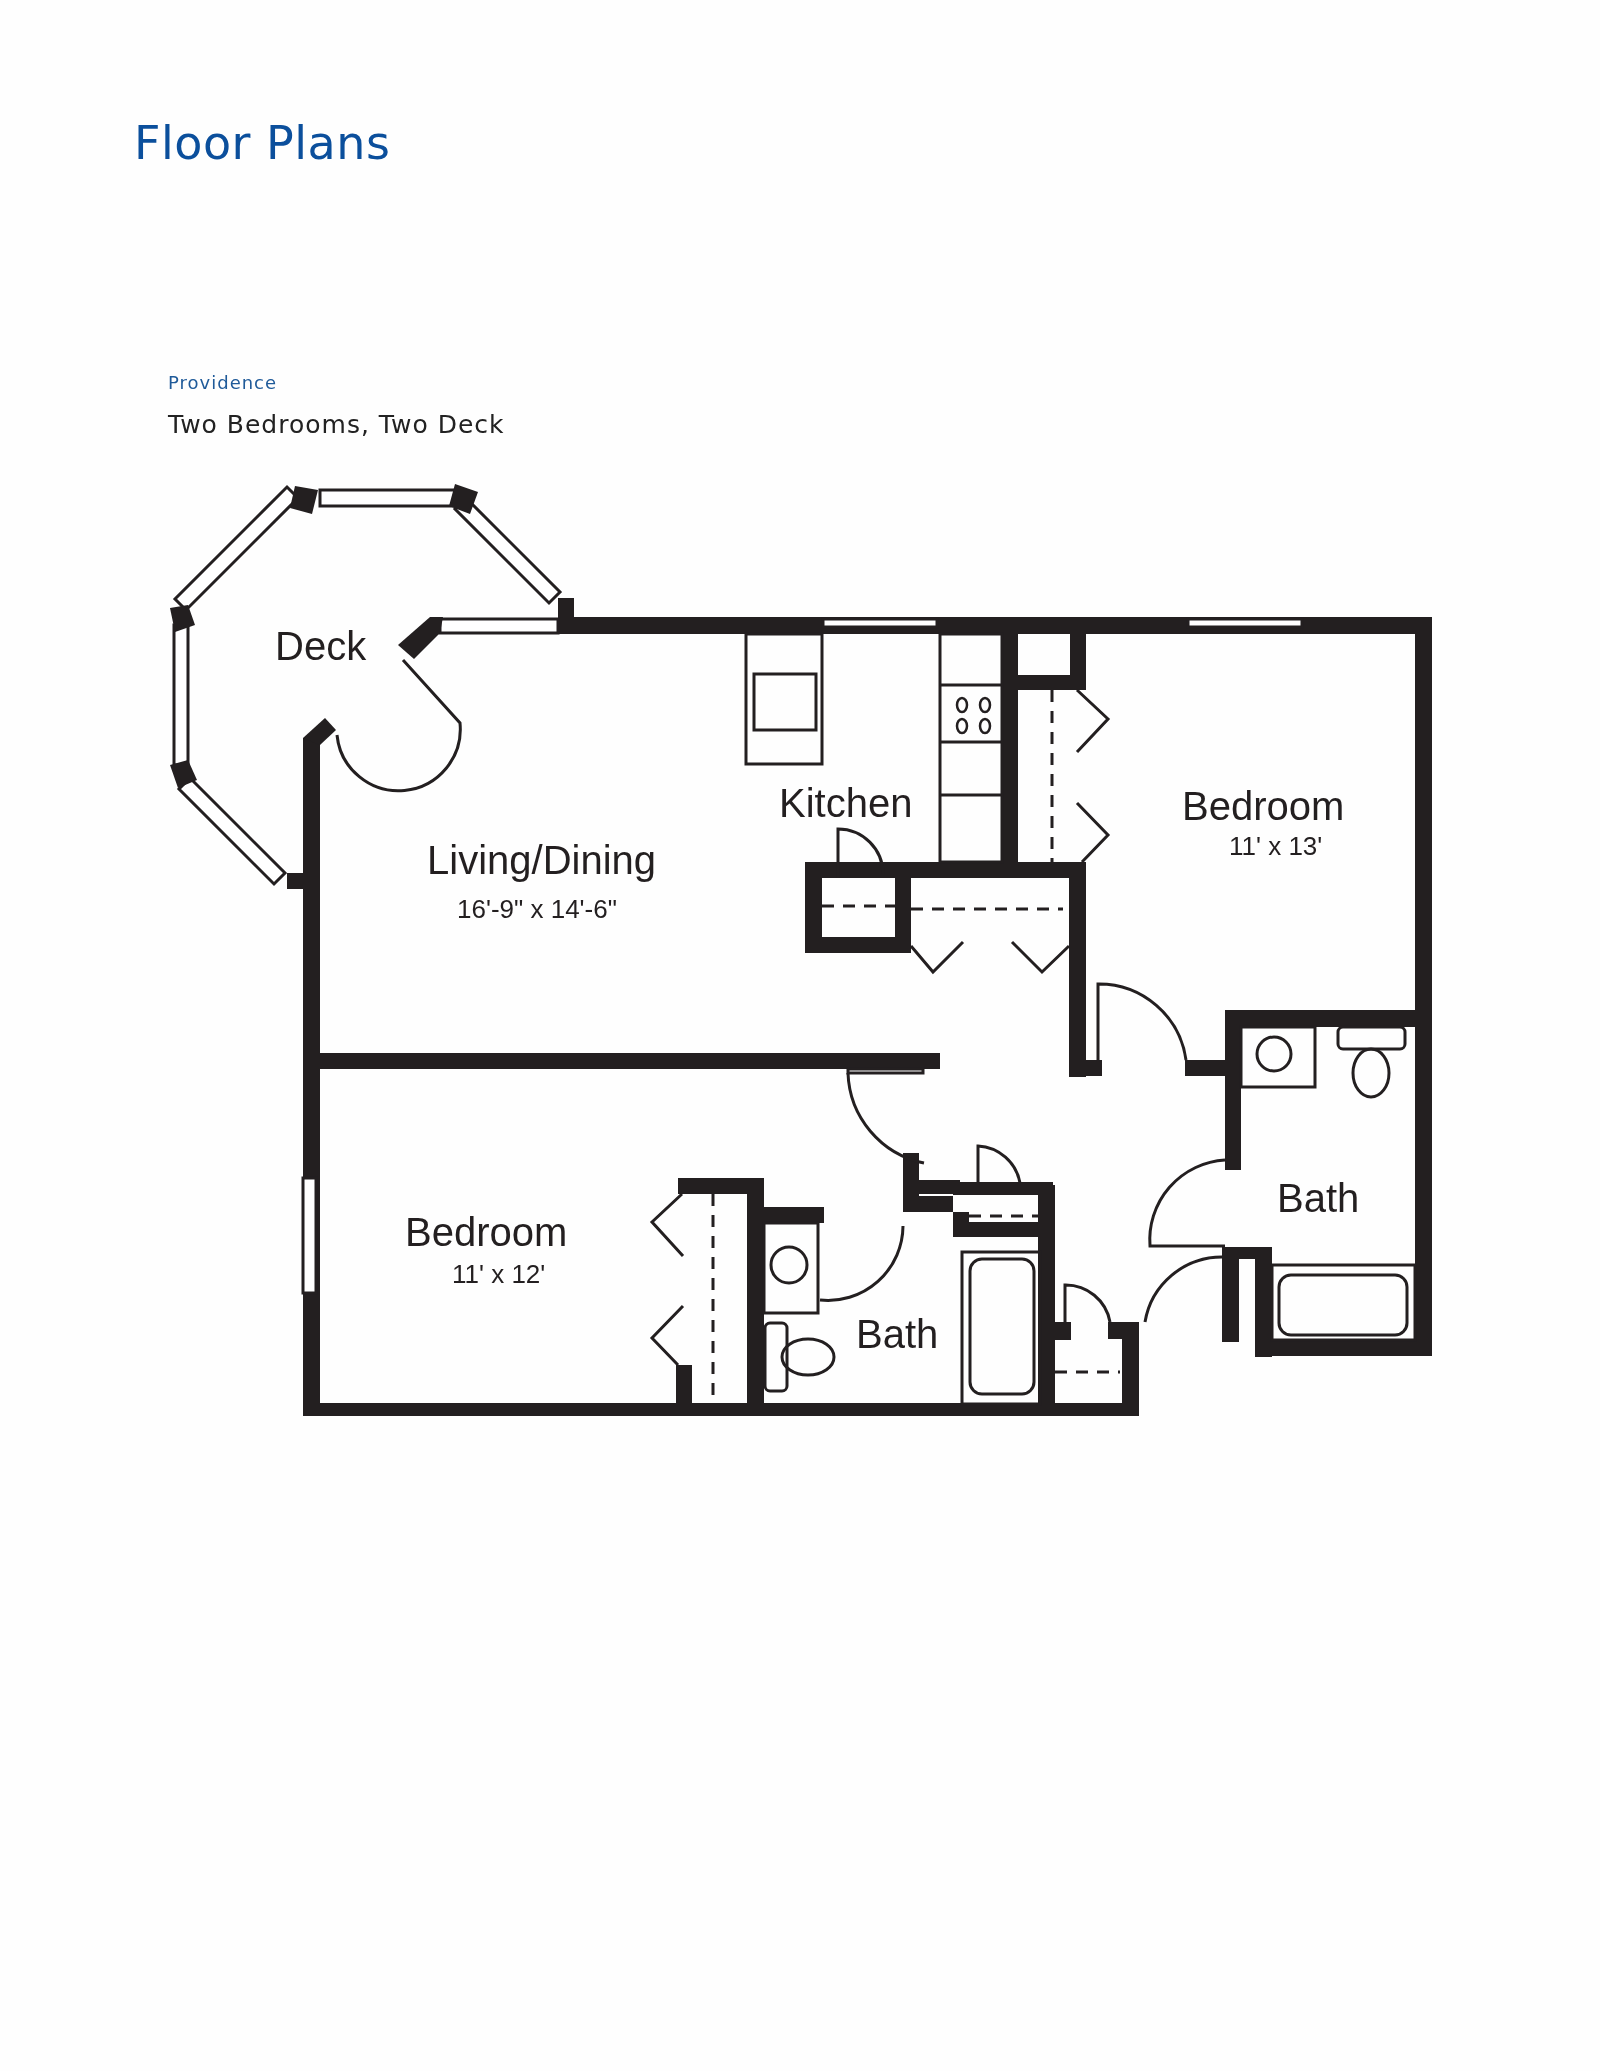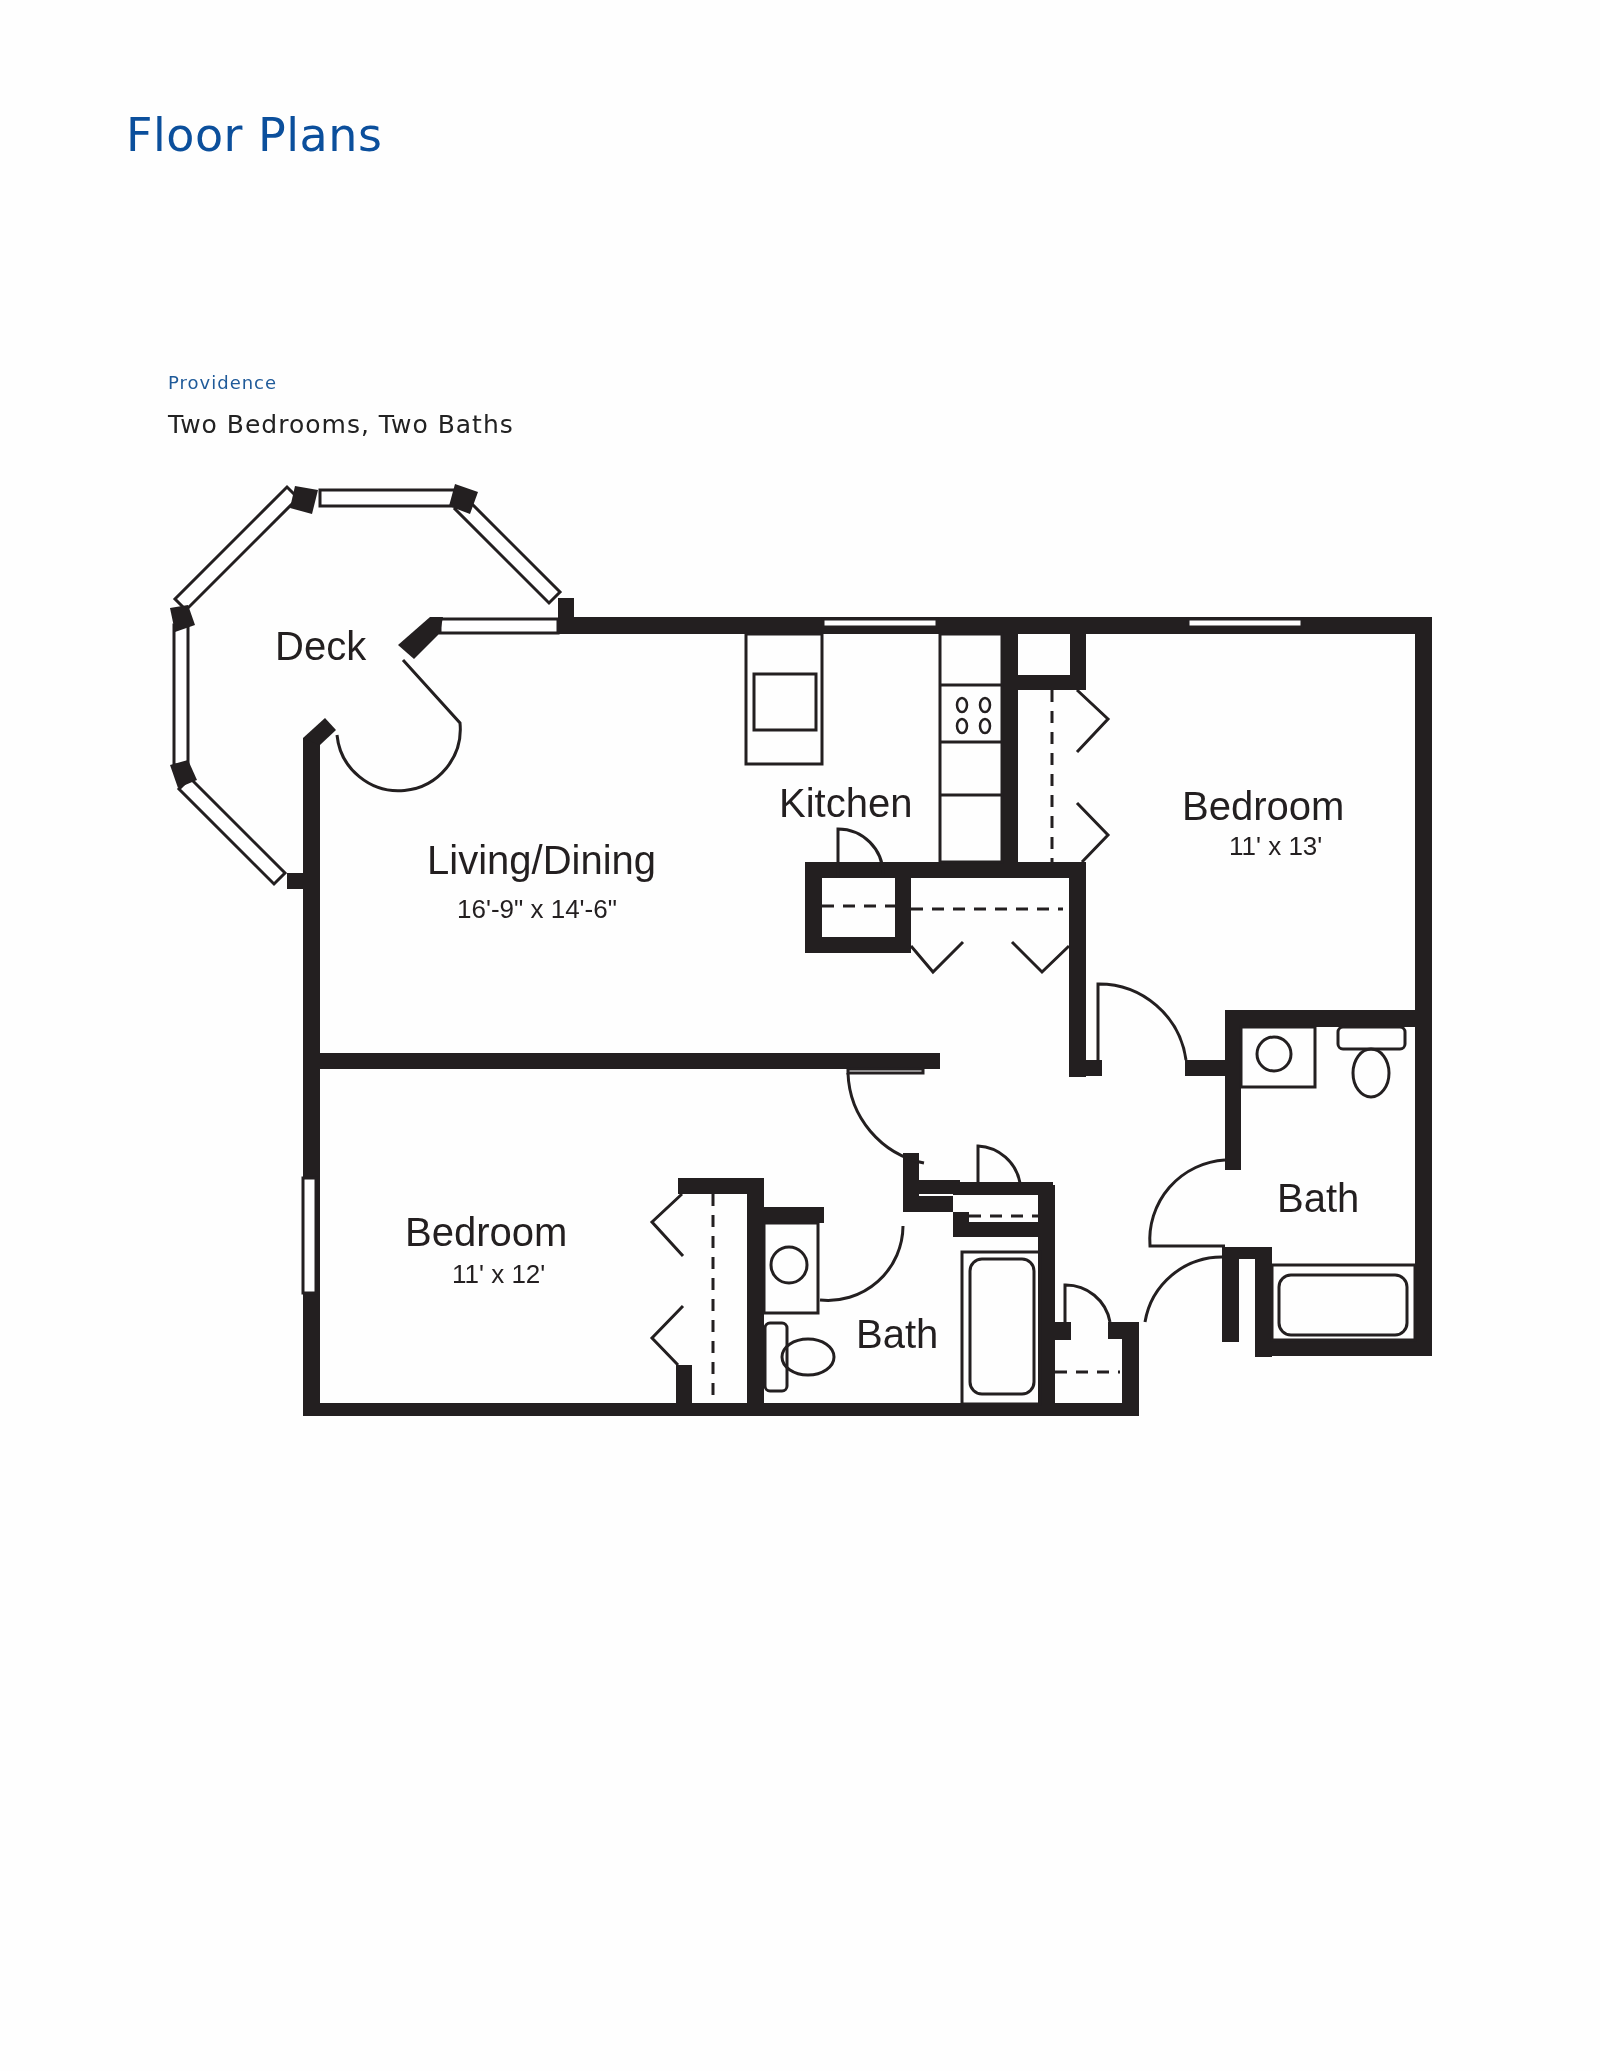--- a/index.html
+++ b/index.html
@@ -1,35 +1,35 @@
 <!DOCTYPE html>
 <html><head>
 <meta charset="utf-8">
 <style>
   html, body { margin: 0; padding: 0; background: #fefefe; }
   body { width: 1600px; height: 2071px; position: relative; overflow: hidden; font-family: "Liberation Sans", sans-serif; }
-  .page-title { position: absolute; left: 126px; top: 108px; font-family: "DejaVu Sans", sans-serif; font-size: 46px; color: #0b4f9c; letter-spacing: 0.5px; font-weight: normal; margin: 0; }
+  .page-title { position: absolute; left: 126px; top: 108px; font-family: "DejaVu Sans", sans-serif; font-size: 46px; color: #0b4f9c; letter-spacing: 0.5px; font-weight: normal; margin: 8px; }
   .plan-name { position: absolute; left: 168px; top: 372px; font-family: "DejaVu Sans", sans-serif; font-size: 18px; color: #1f5a99; letter-spacing: 1px; }
   .plan-desc { position: absolute; left: 168px; top: 410px; font-family: "DejaVu Sans", sans-serif; font-size: 25px; color: #222; letter-spacing: 1px; }
   svg.plan { position: absolute; left: 0; top: 0; }
   .wall { fill: #231f20; }
   .line { fill: none; stroke: #231f20; stroke-width: 3; }
   .thin { fill: none; stroke: #231f20; stroke-width: 2.5; }
   .dash { fill: none; stroke: #231f20; stroke-width: 3; stroke-dasharray: 12 9; }
   .win { fill: #fff; stroke: #231f20; stroke-width: 3; }
   .lbl { font-family: "Liberation Sans", sans-serif; fill: #231f20; }
   .room { font-size: 40px; }
   .dim { font-size: 26px; }
 </style>
 </head>
 <body>
 
 <h1 class="page-title">Floor Plans</h1>
 <div class="plan-name">Providence</div>
-<div class="plan-desc">Two Bedrooms, Two Baths</div>
+<div class="plan-desc">Two Bedrooms, Two Deck</div>
 
 <svg class="plan" width="1600" height="2071" viewBox="0 0 1600 2071" xmlns="http://www.w3.org/2000/svg">
 
   <g>
 
     <polygon class="win" points="320,490 455,490 455,506 320,506"></polygon>
     <polygon class="win" points="466,498 560,592 549,603 455,509"></polygon>
     <polygon class="win" points="298,498 186,610 175,599 287,487"></polygon>
     <polygon class="win" points="174,625 188,625 188,765 174,765"></polygon>
     <polygon class="win" points="190,778 285,873 274,884 179,789"></polygon>

